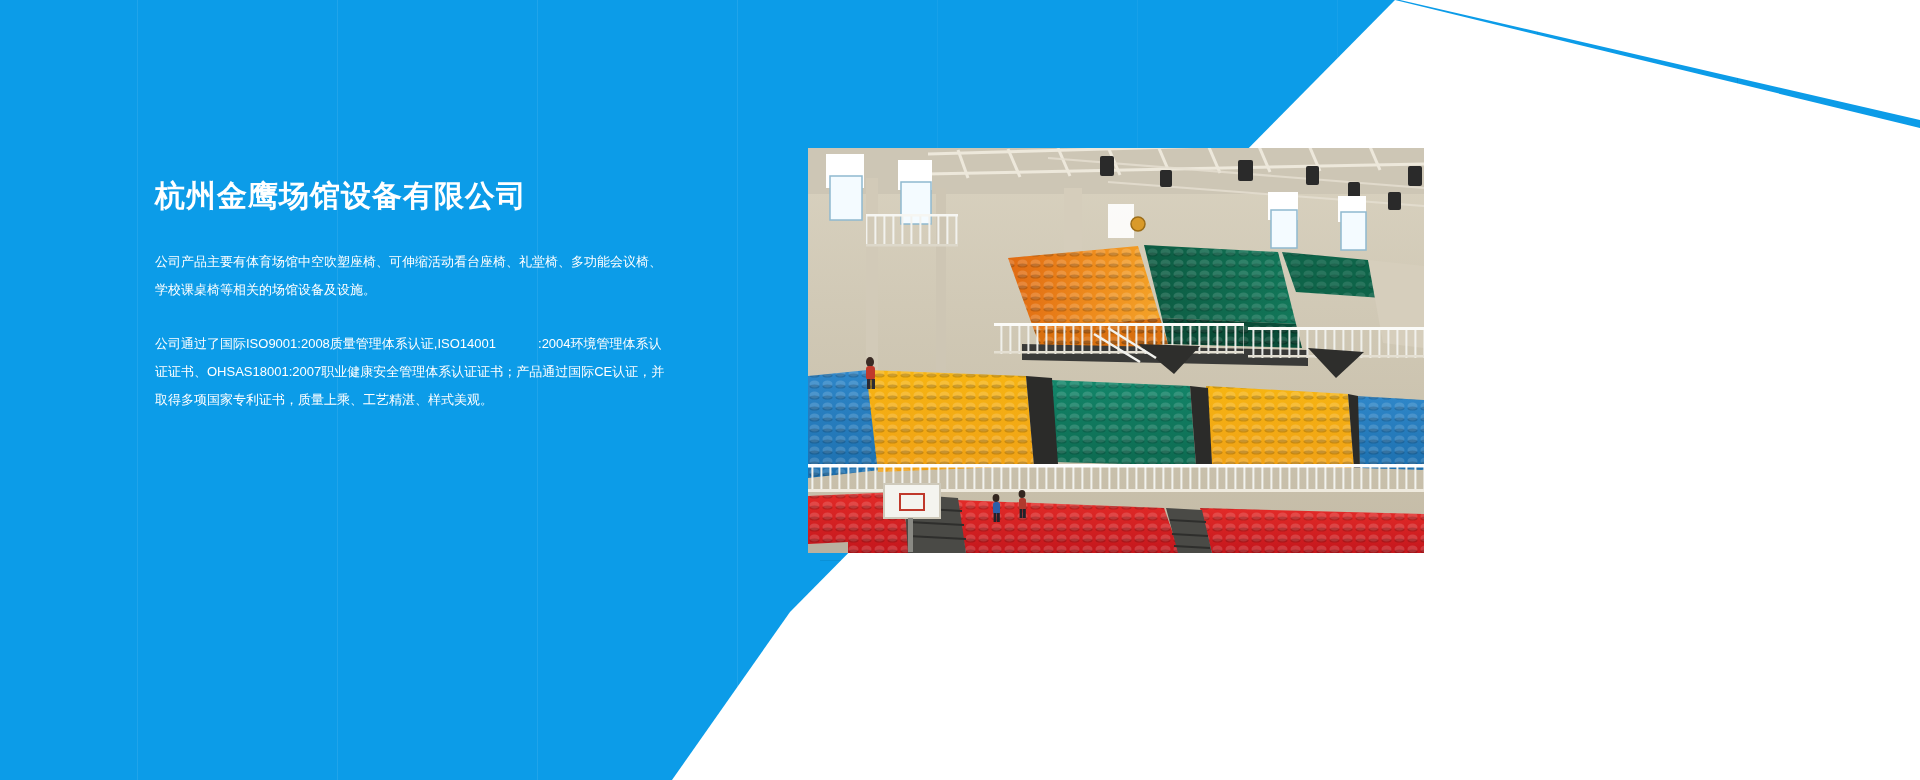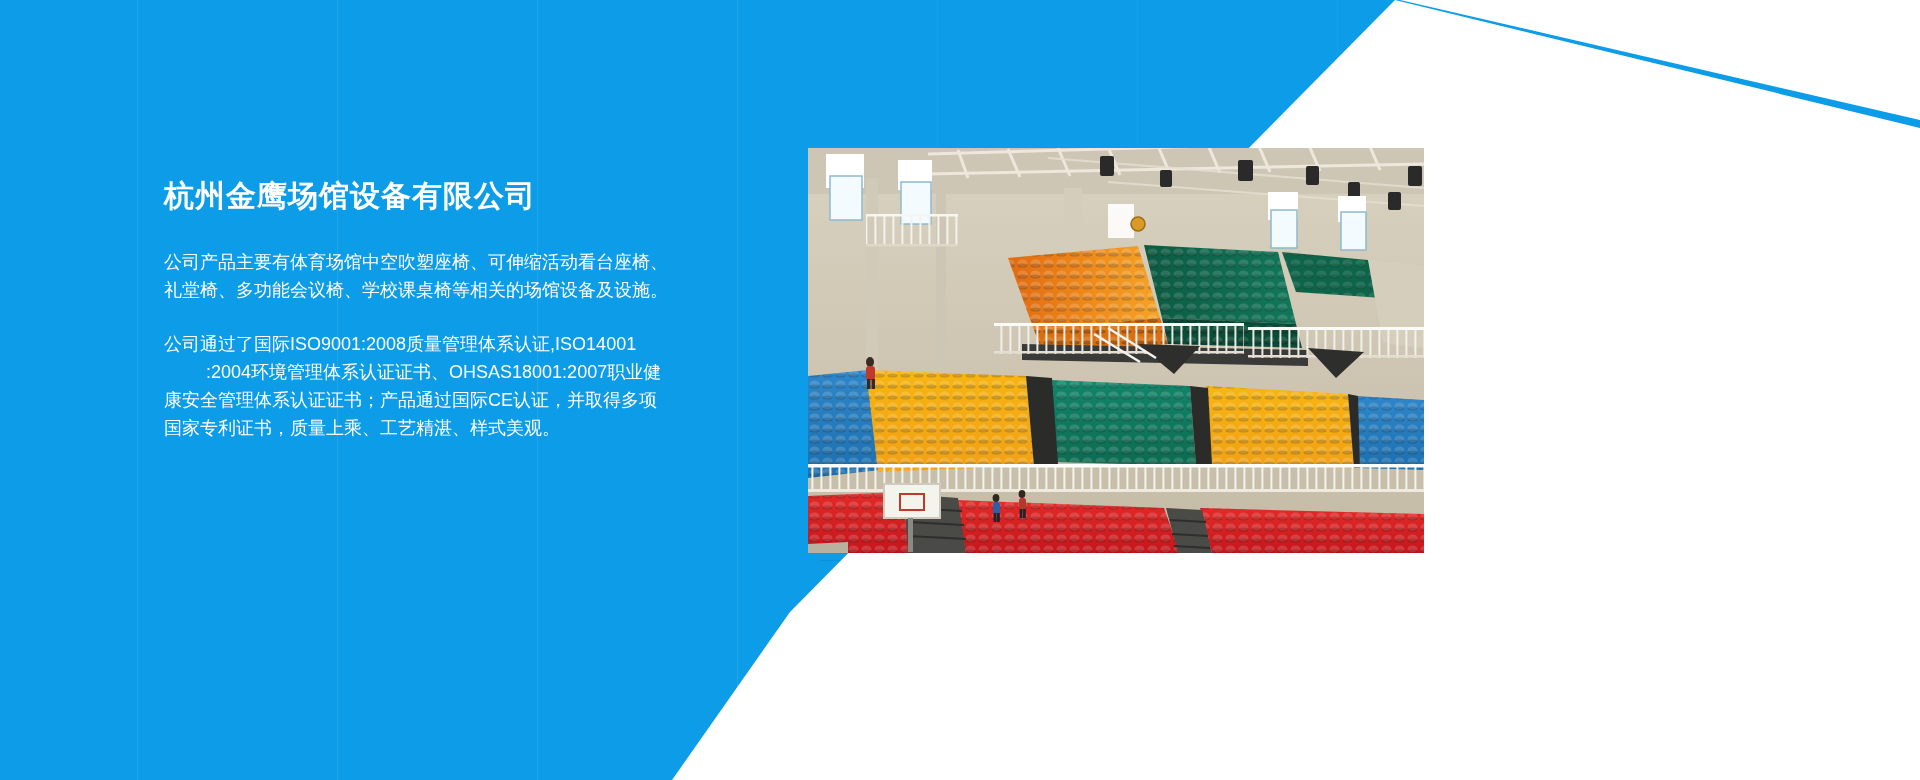--- a/index.html
+++ b/index.html
@@ -19,30 +19,30 @@
   .gridlines .h{
     position:absolute;left:0;right:0;height:1px;
     background:rgba(255,255,255,.085);
   }
 
   
   .whiteshapes{position:absolute;inset:0;z-index:3;}
 
   
   .copy{
-    position:absolute;left:164px;top:178px;width:510px;
+    position:absolute;left:155px;top:178px;width:510px;
     z-index:6;color:#fff;
   }
   .company-title{
     font-family:"DejaVu Serif","Liberation Serif",serif;
     font-weight:700;font-size:30px;letter-spacing:1px;
     line-height:1.2;margin:0 0 34px 0;white-space:nowrap;
   }
   .para{
-    font-size:18px;line-height:28px;margin:0 0 26px 0;
+    font-size:13px;line-height:28px;margin:0 0 26px 0;
     color:#ffffff;font-weight:400;
   }
   .para:last-child{margin-bottom:11px;}
   .gap{display:inline-block;width:42px;}
 
   
   .photo{
     position:absolute;left:808px;top:148px;width:616px;height:405px;
     z-index:5;overflow:hidden;background:#cfc7b4;
   }

